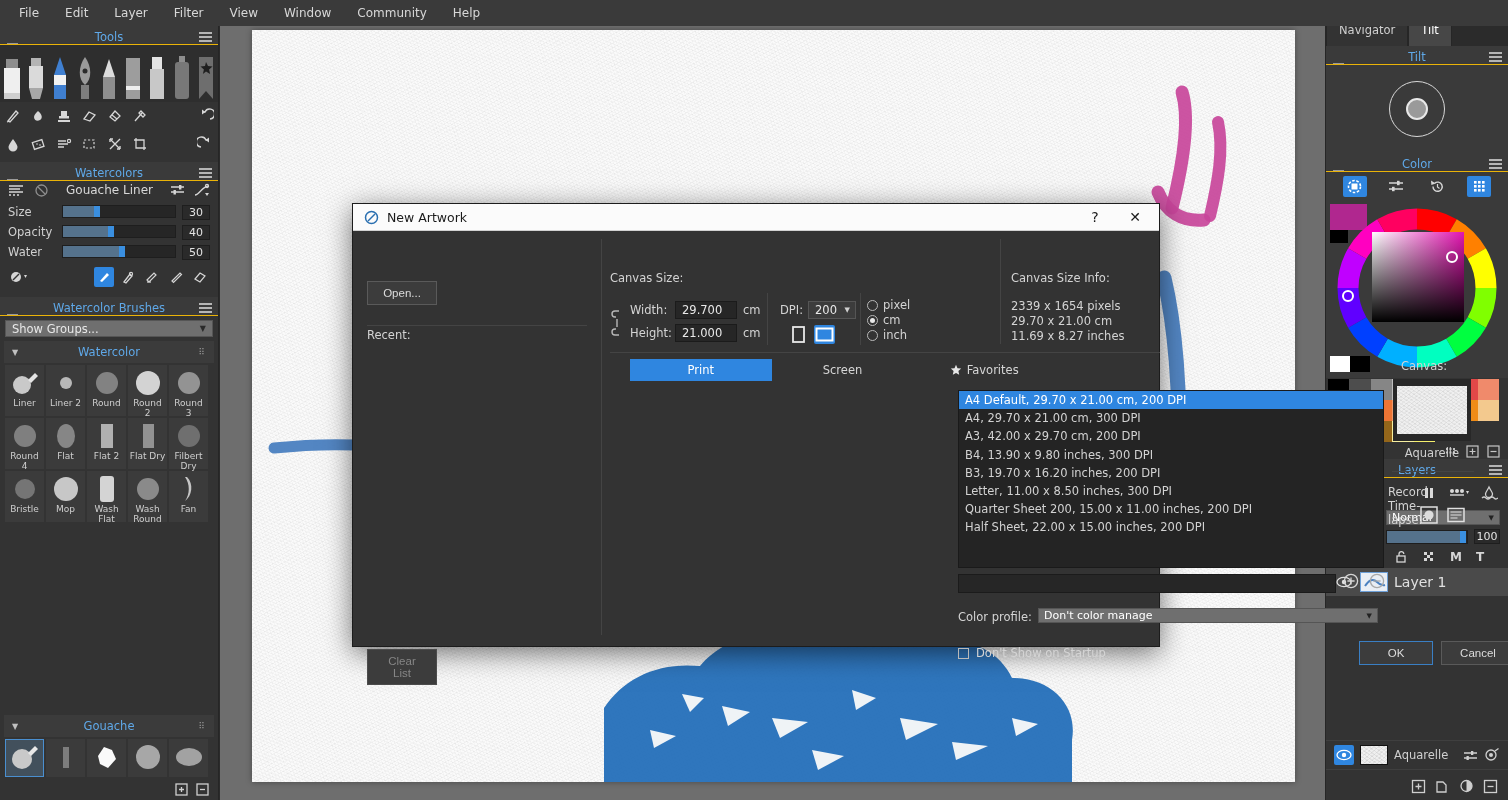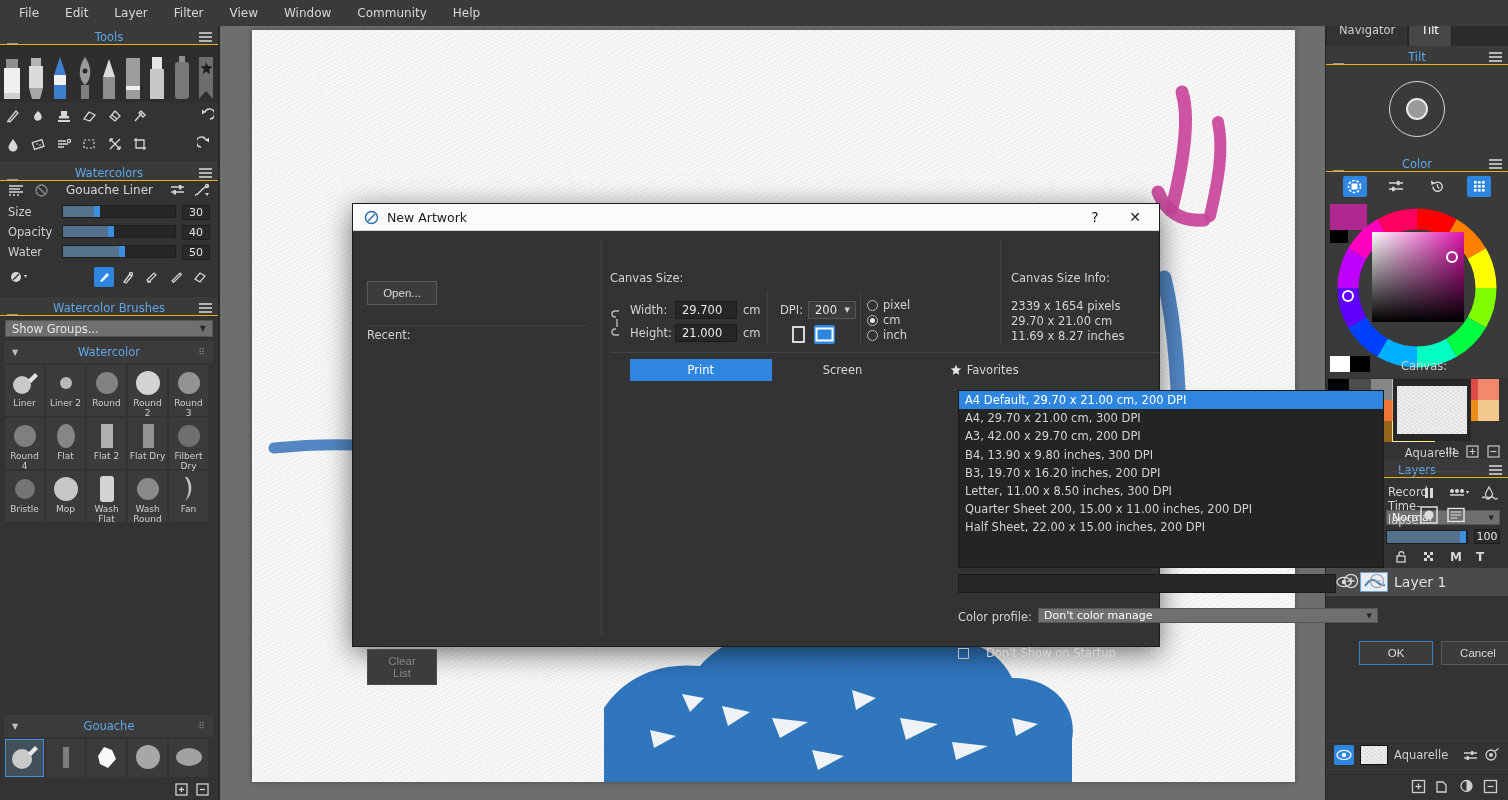--- a/index.html
+++ b/index.html
@@ -1175,21 +1175,21 @@
               <path d="M4.4 8 h7.2" stroke="#a8a8a8" stroke-width="1.3"></path>
             </svg>
         </span>
 
         <div style="position:absolute;left:356px;top:379px;font-size:11.5px;color:#d4d4d4">Color profile:</div>
         <div class="dropdown" style="position:absolute;left:436px;top:377px;width:340px">
           <span>Don't color manage</span>
           <span class="car">▼</span>
         </div>
 
-        <div style="position:absolute;left:356px;top:415px;display:flex;align-items:center;gap:17px">
+        <div style="position:absolute;left:356px;top:415px;display:flex;align-items:center;gap:7px">
           <span class="chk"></span>
           <span style="font-size:11.5px;color:#d4d4d4">Don't Show on Startup</span>
         </div>
         <button class="btn prim" style="position:absolute;left:757px;top:410px;width:74px">OK</button>
         <button class="btn" style="position:absolute;left:839px;top:410px;width:74px">Cancel</button>
       </div>
     </div>
   </div>
 
 </div>

